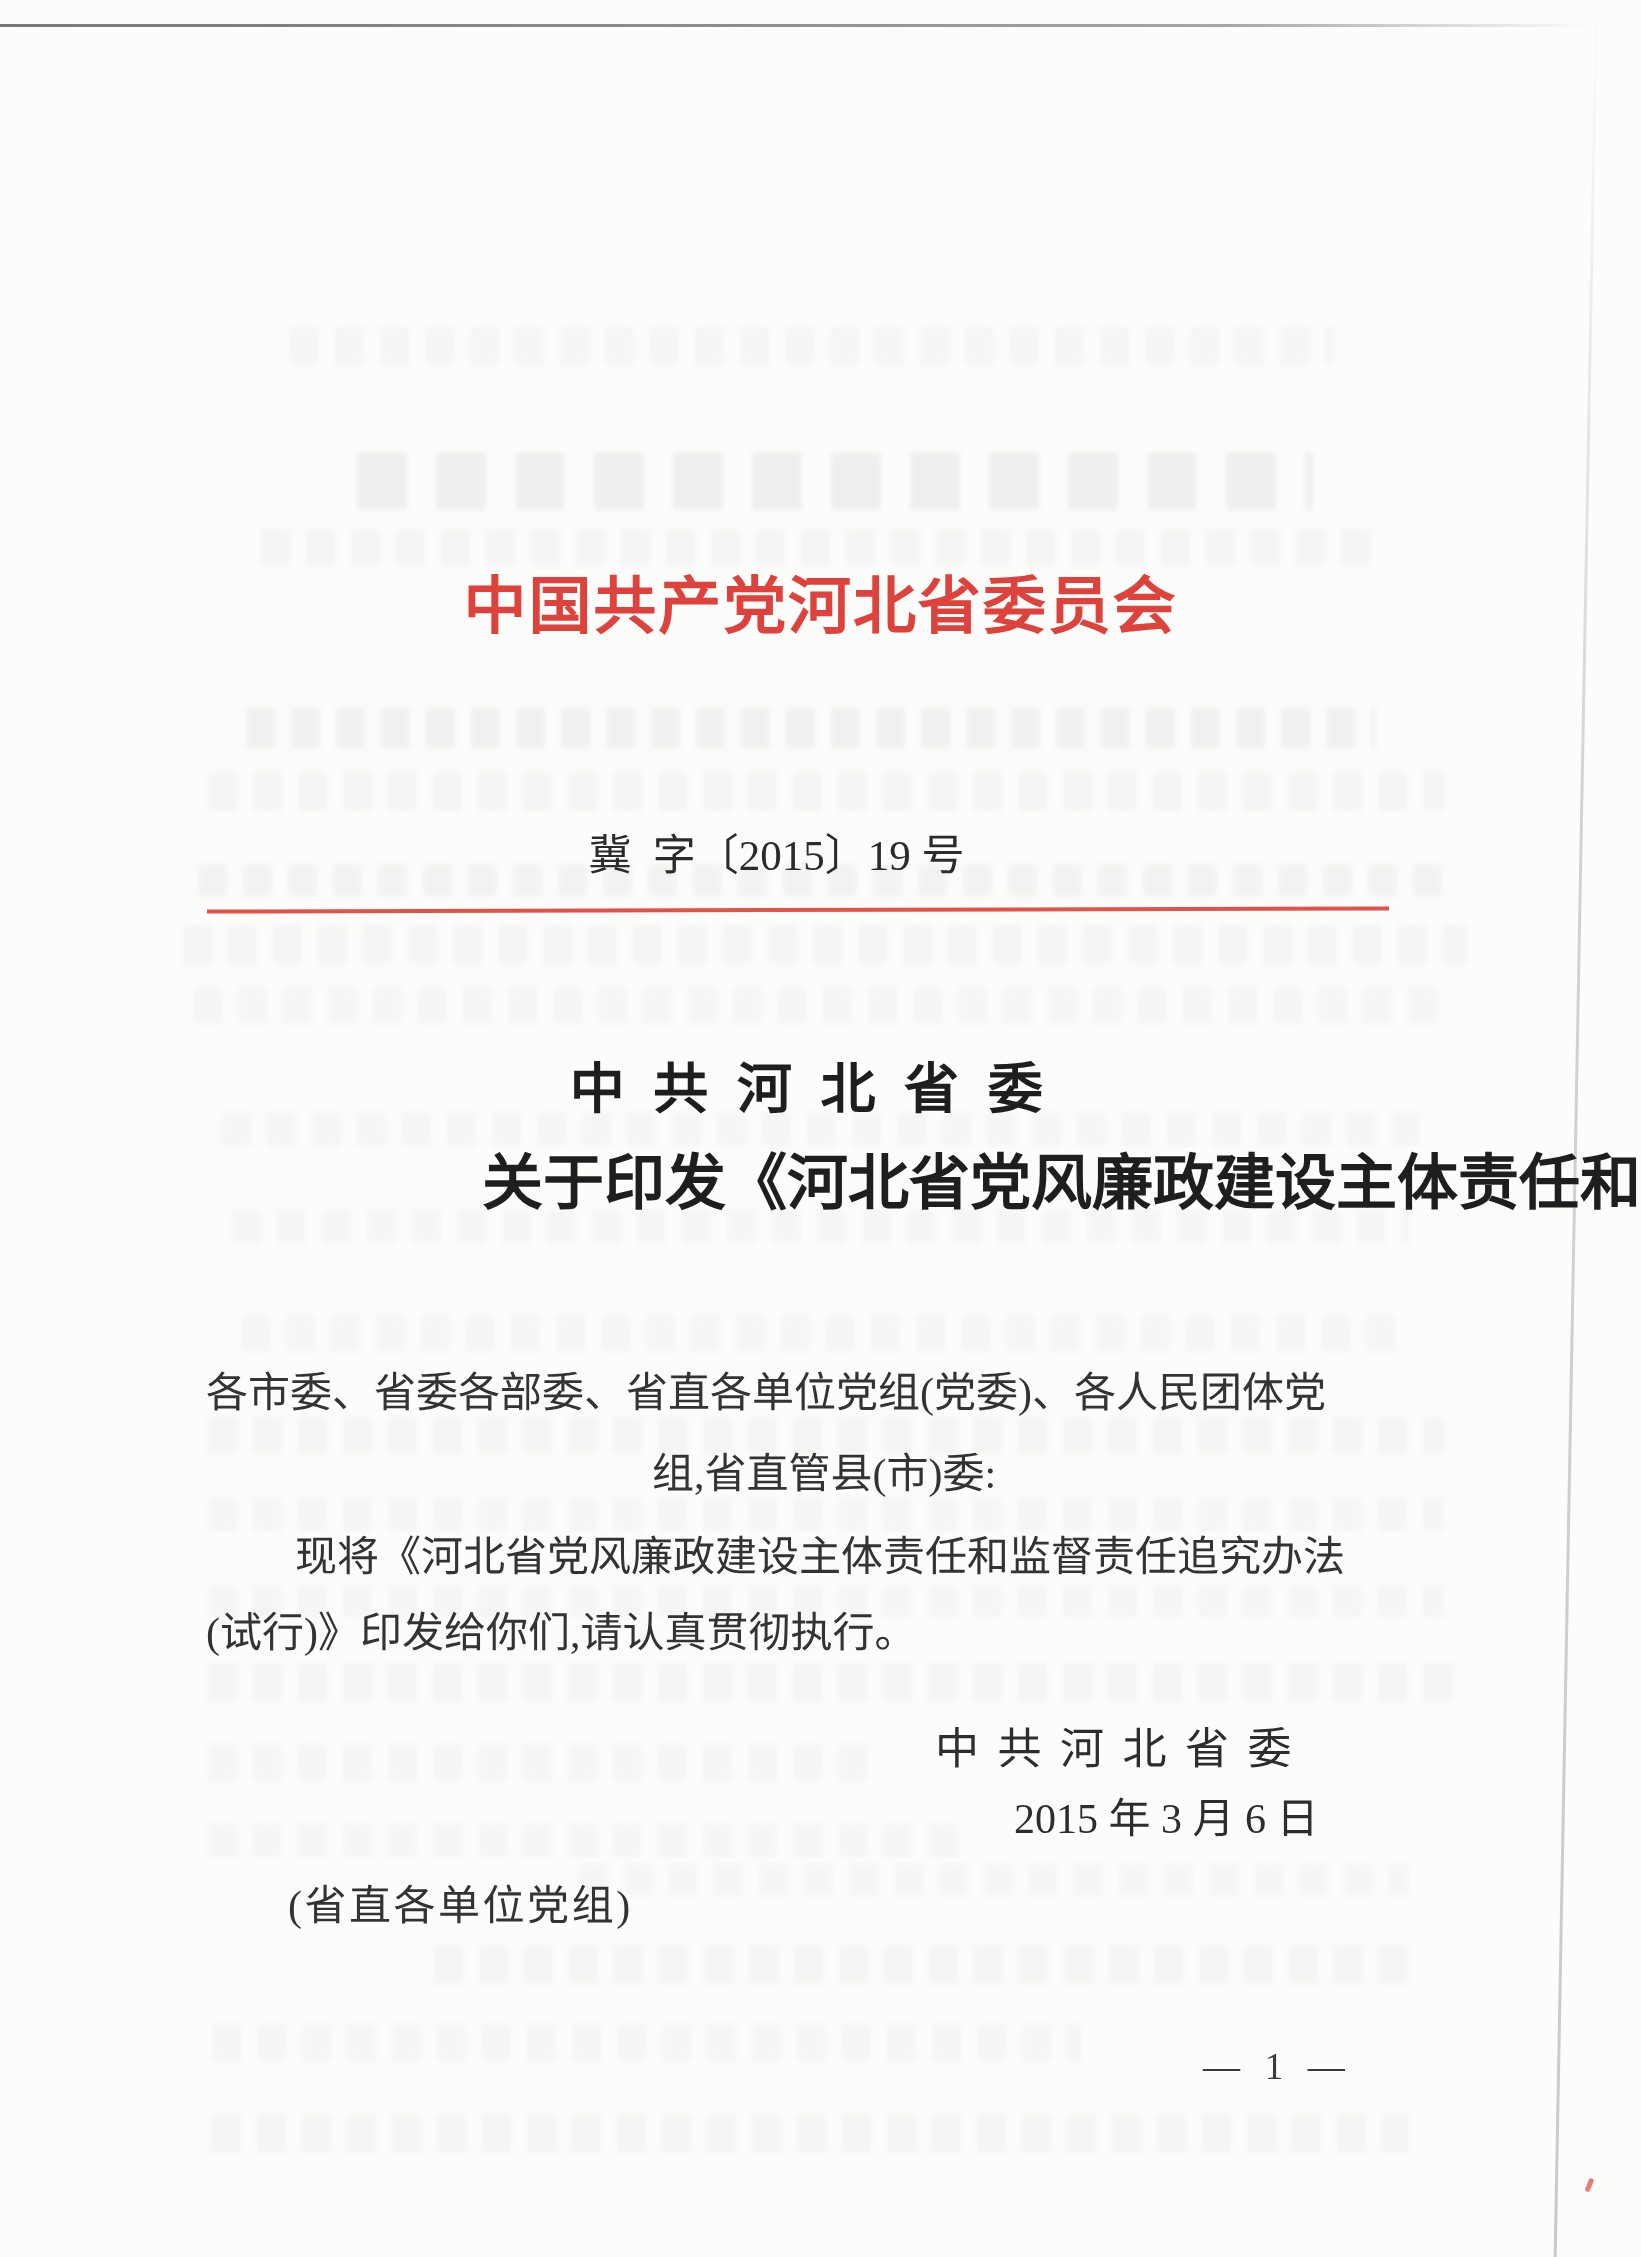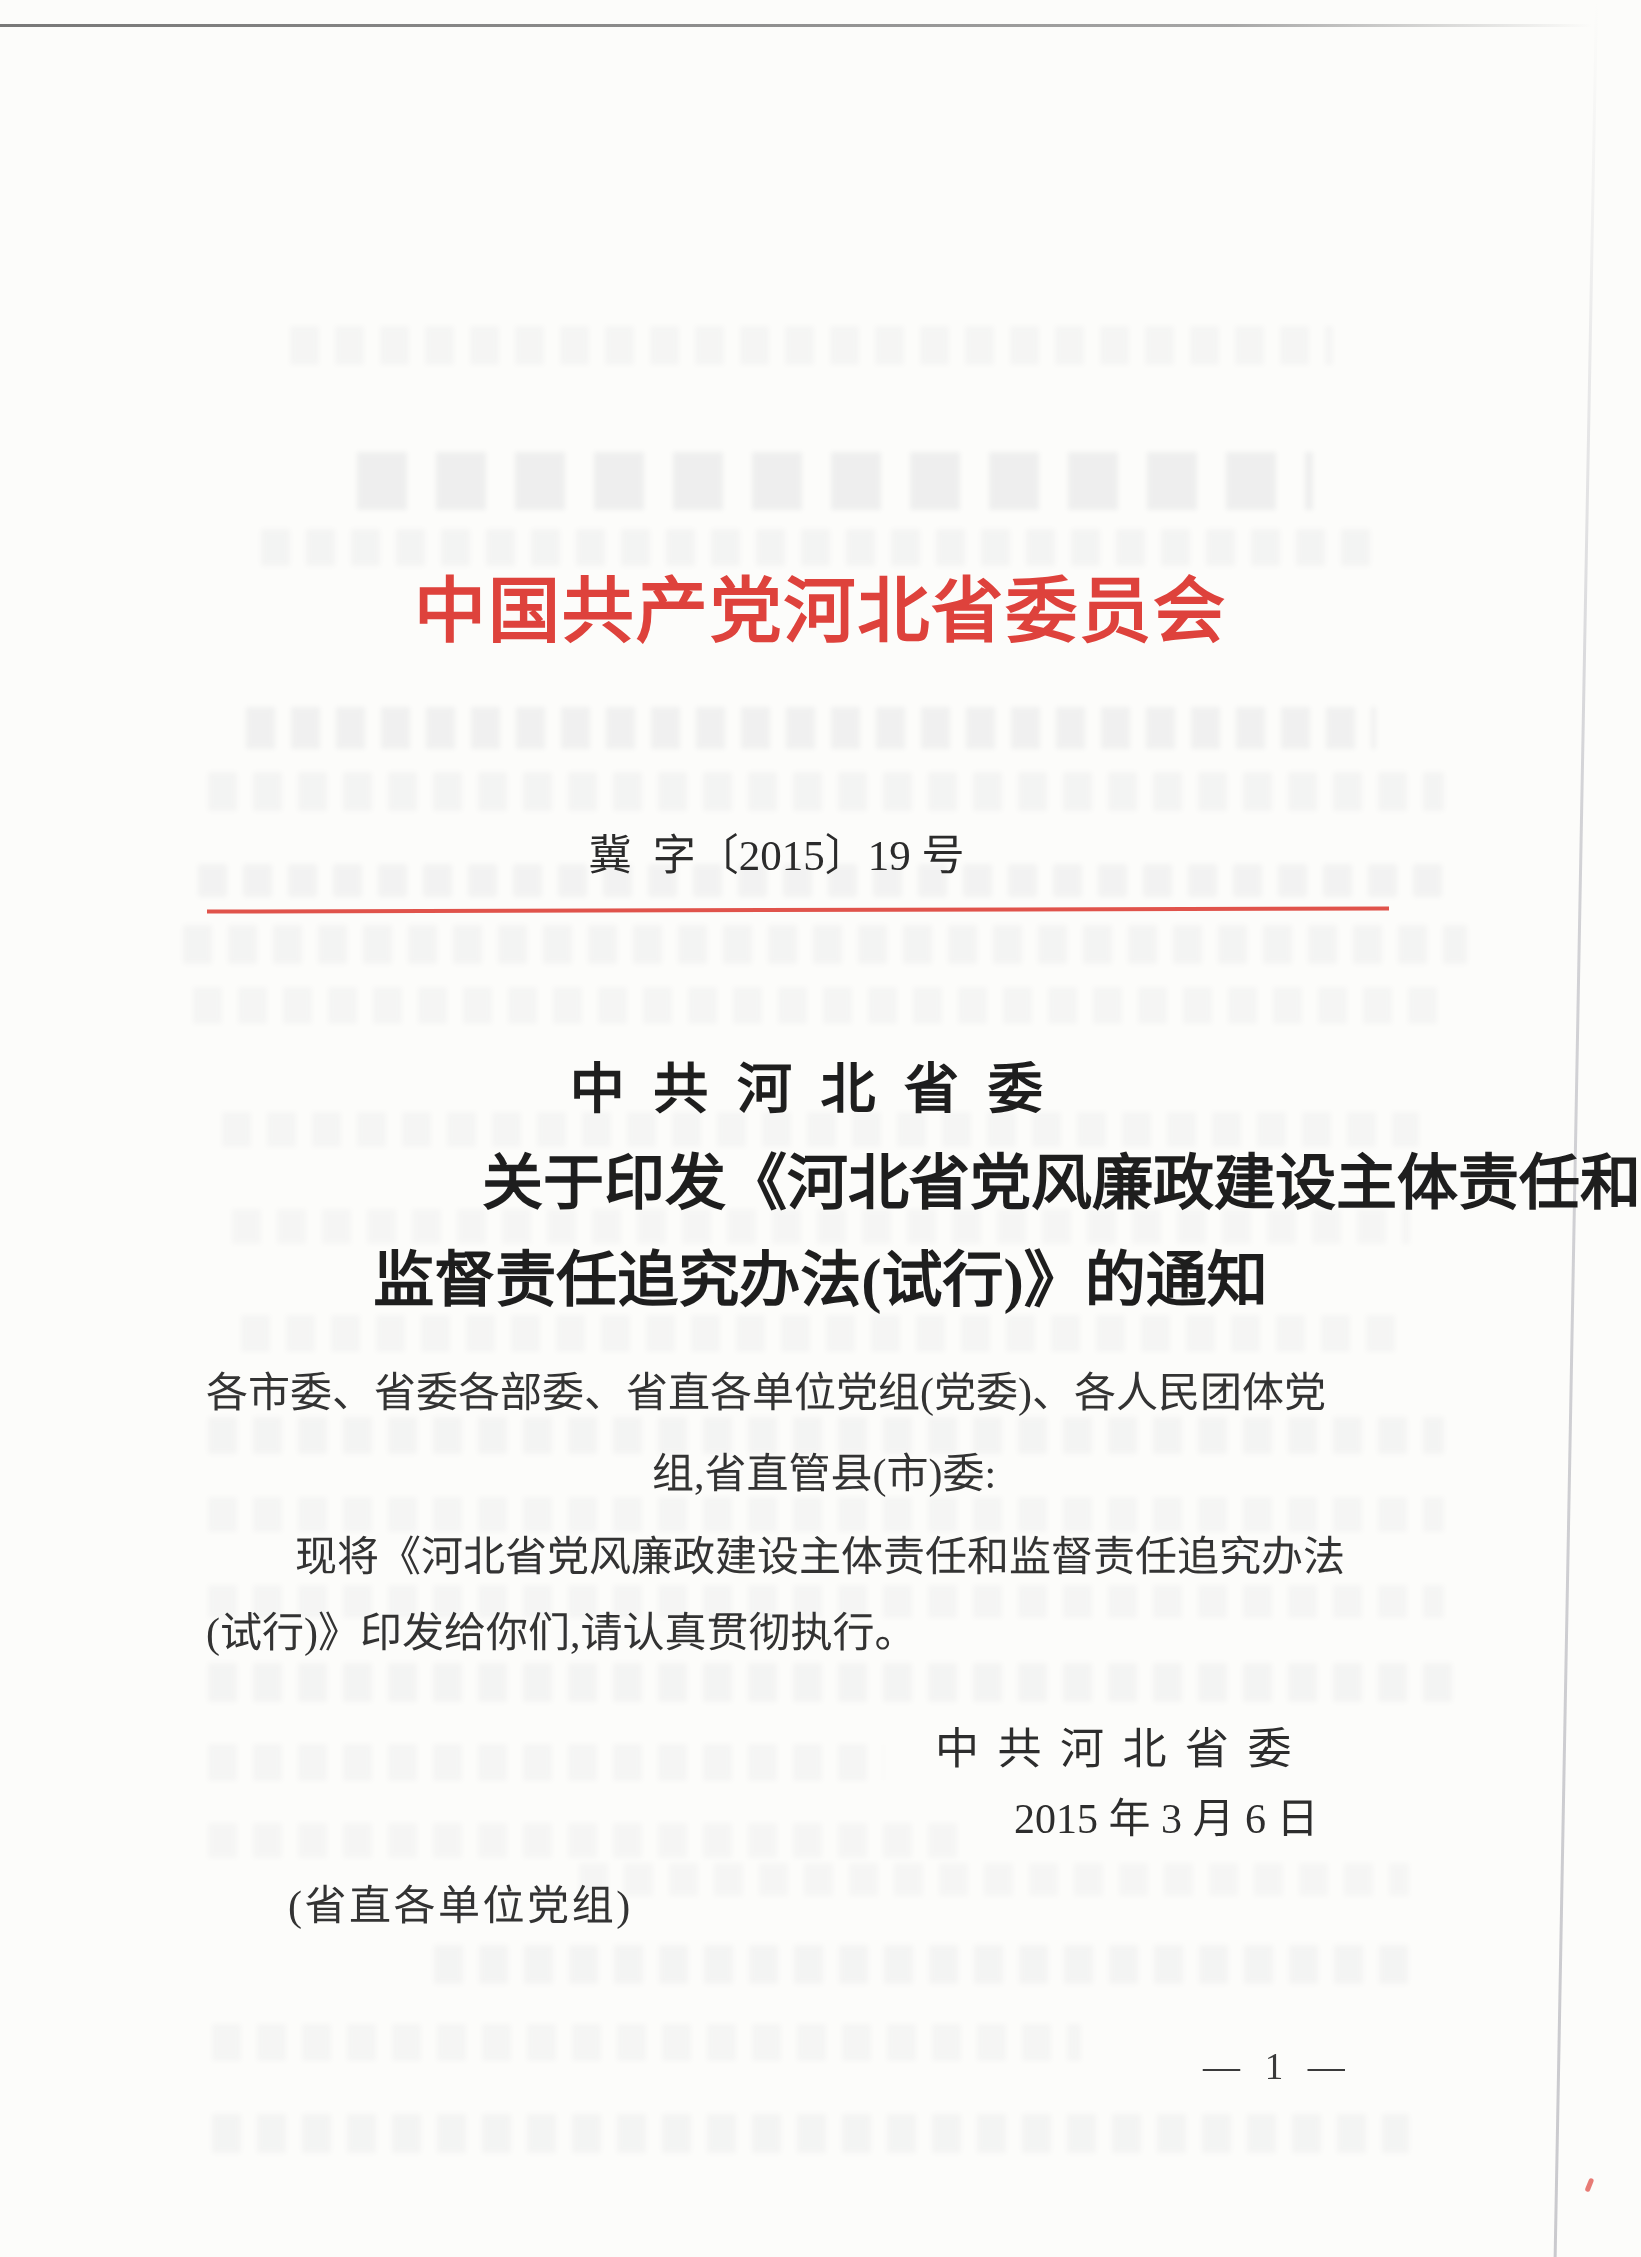--- a/index.html
+++ b/index.html
@@ -30,21 +30,21 @@
   .ghost{
     position:absolute;height:37px;
     background:repeating-linear-gradient(90deg,#676b7c 0 29px,transparent 29px 45px);
     filter:blur(2.4px);
     pointer-events:none;
   }
   
   .letterhead{
     position:absolute;left:0;top:572px;width:100%;
     text-align:center;
-    font-size:72px;line-height:1.12;font-weight:700;
+    font-size:63px;line-height:1.12;font-weight:700;
     color:#de423c;letter-spacing:1.9px;
     z-index:2;
   }
   .doc-number{
     position:absolute;left:0;top:830px;width:100%;
     text-align:center;font-size:43px;line-height:1.2;
     color:#2b2b2b;white-space:pre;
     transform:translateX(-44px);
     z-index:2;
   }
@@ -127,21 +127,20 @@
   <div class="ghost" style="left:434px;top:1945px;width:975px;height:39px;opacity:.05;"></div>
   <div class="ghost" style="left:212px;top:2024px;width:869px;opacity:.042;"></div>
   <div class="ghost" style="left:212px;top:2114px;width:1197px;height:39px;opacity:.05;"></div>
 
   <div class="letterhead">中国共产党河北省委员会</div>
   <div class="doc-number">冀  字〔2015〕19 号</div>
   <div class="red-rule"></div>
 
   <div class="title-l1">中共河北省委</div>
   <div class="title-l2">关于印发《河北省党风廉政建设主体责任和</div>
-  <div class="title-l3">监督责任追究办法(试行)》的通知</div>
 
   <div class="body-line s1">各市委、省委各部委、省直各单位党组(党委)、各人民团体党</div>
   <div class="body-line s2">组,省直管县(市)委:</div>
   <div class="body-line p1">现将《河北省党风廉政建设主体责任和监督责任追究办法</div>
   <div class="body-line p2">(试行)》印发给你们,请认真贯彻执行。</div>
 
   <div class="signature">中共河北省委</div>
   <div class="sig-date">2015 年 3 月 6 日</div>
 
   <div class="public-note">(省直各单位党组)</div>

